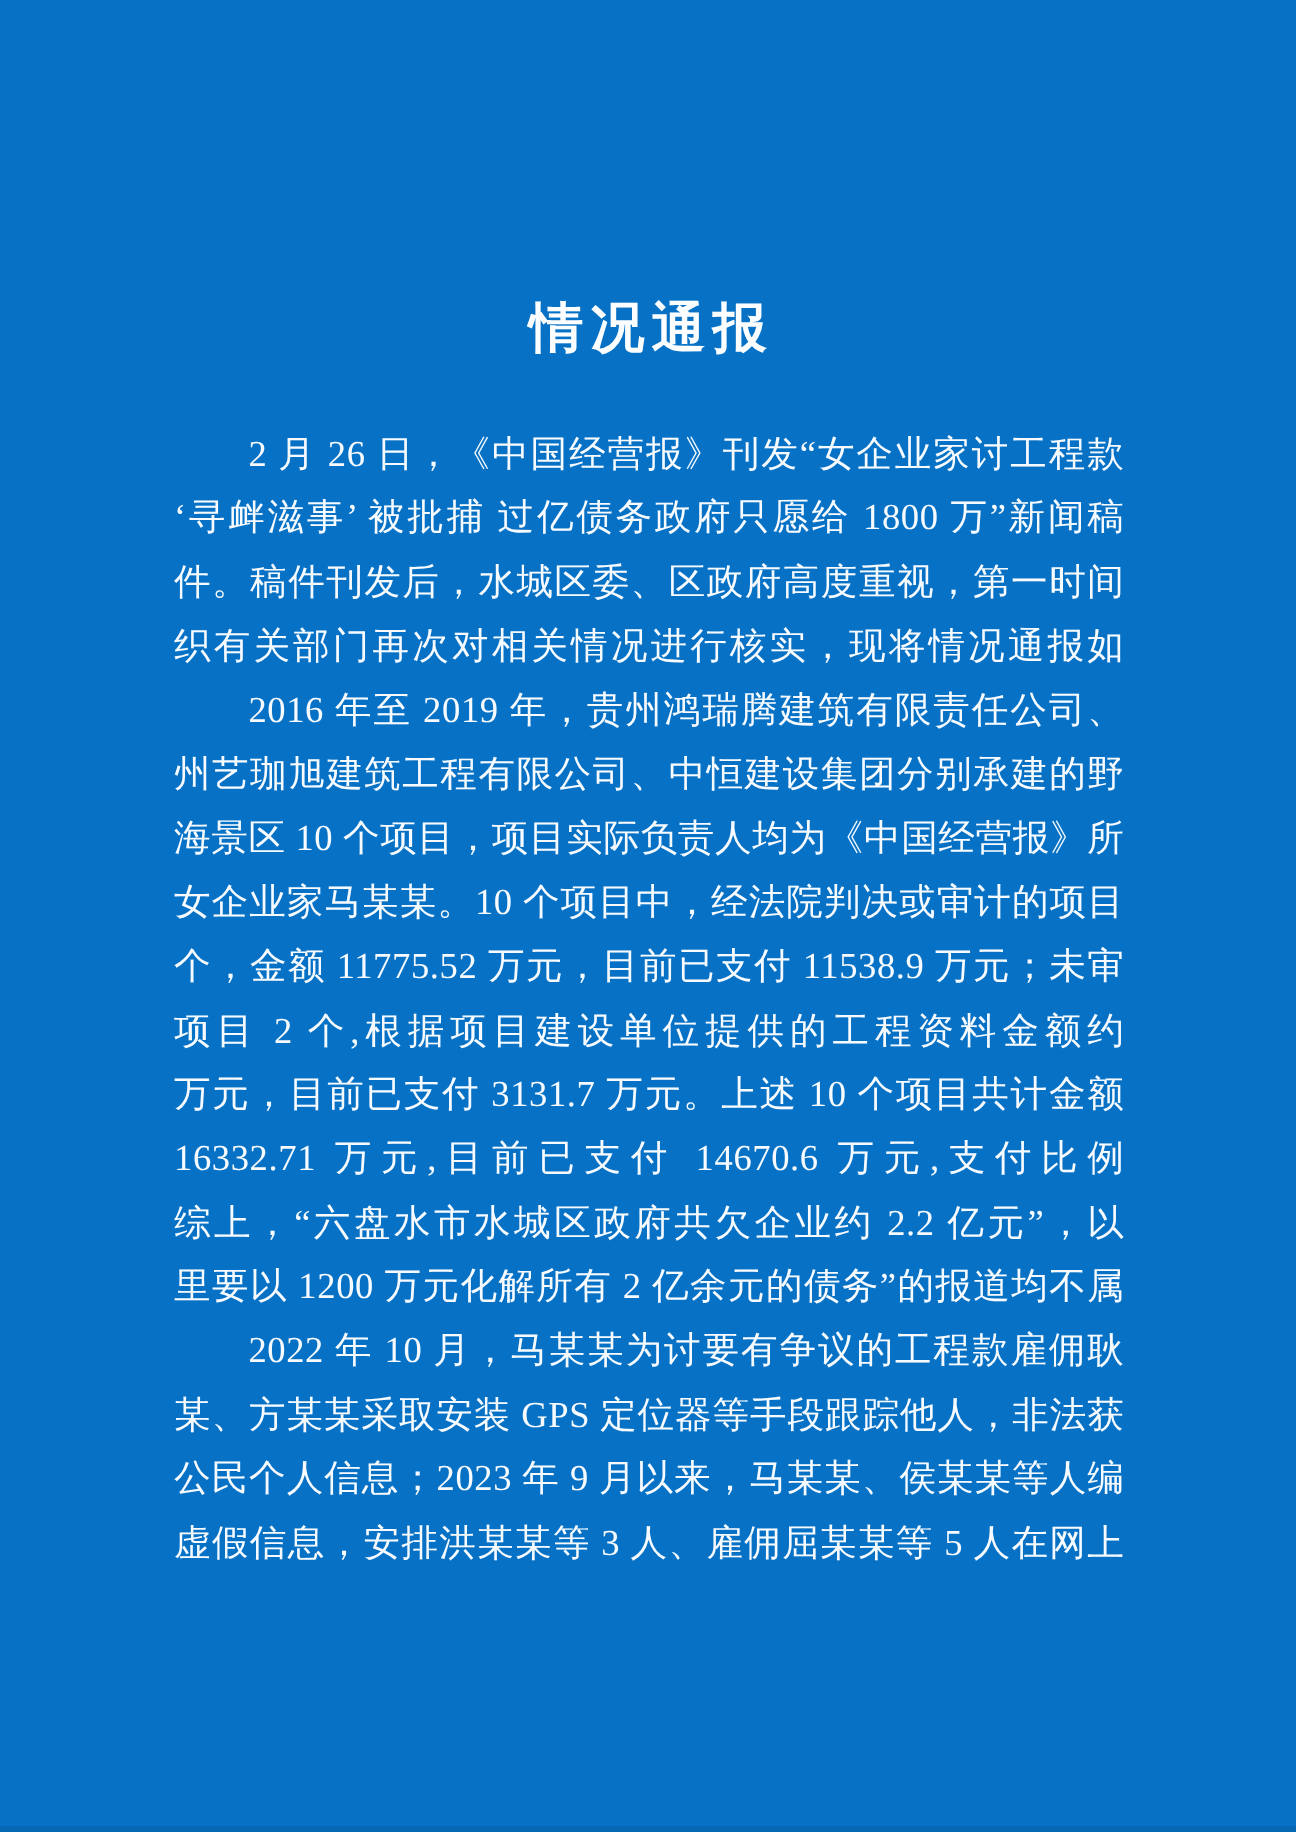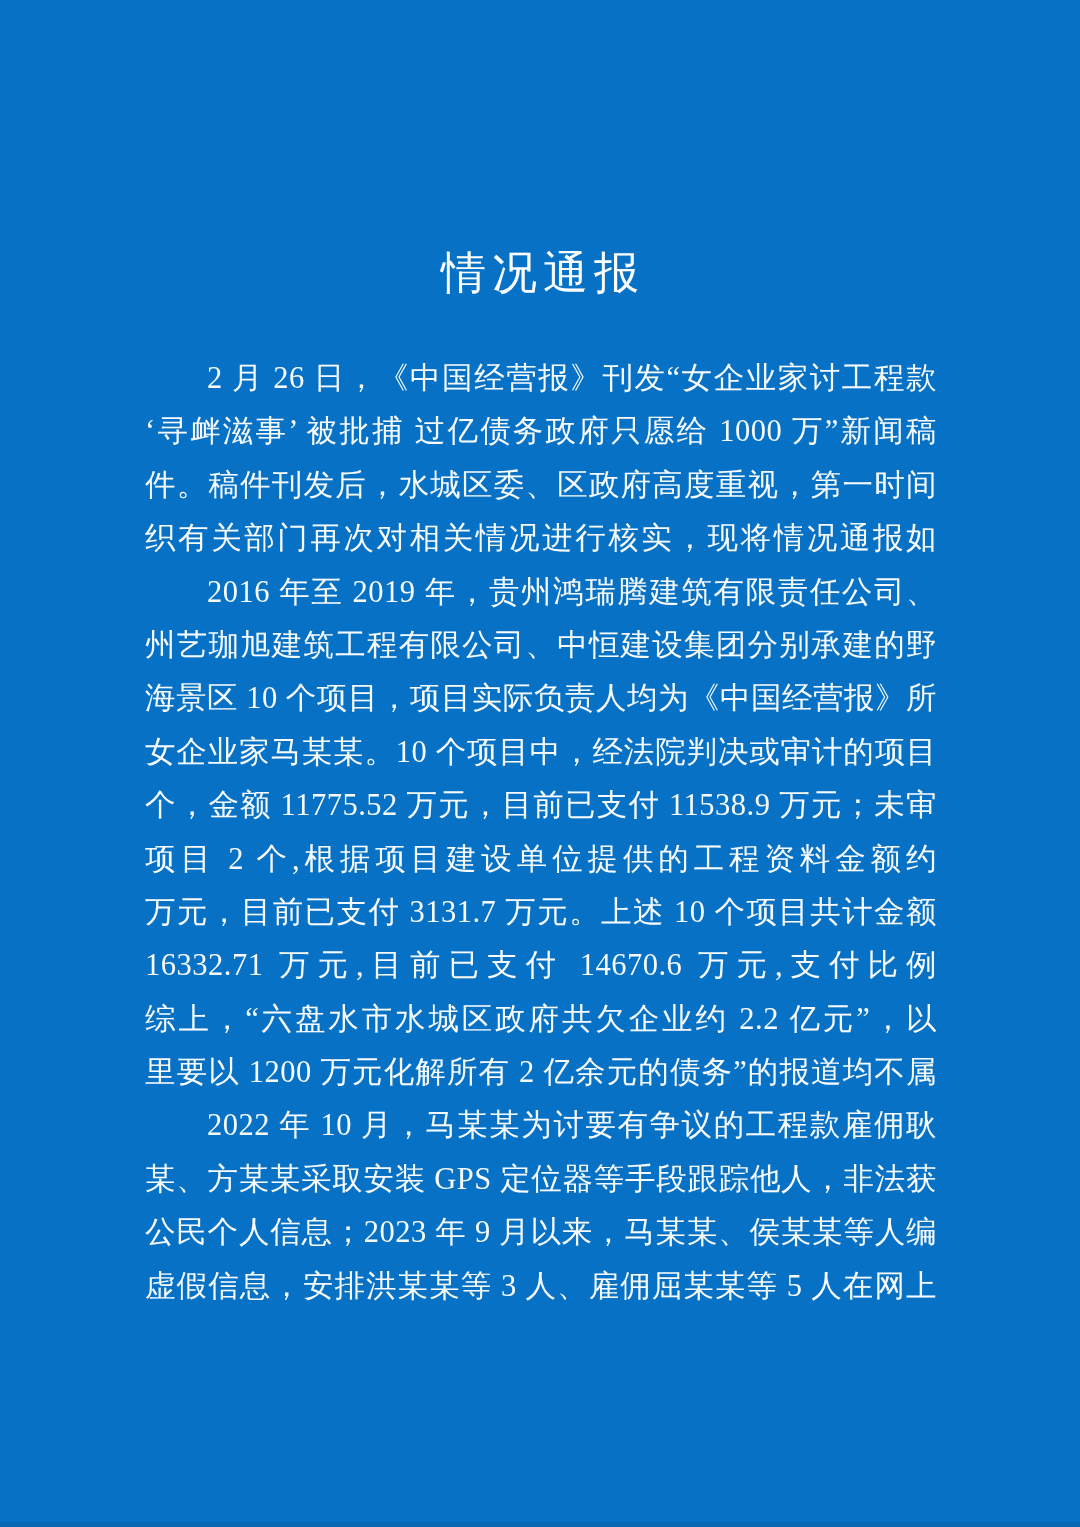--- a/index.html
+++ b/index.html
@@ -20,21 +20,21 @@
     inset: 0;
   }
   .title {
     position: absolute;
     top: 243px;
     left: 0;
     width: 100%;
     margin: 0;
     text-align: center;
     font-size: 45px;
-    font-weight: normal;
+    font-weight: bold;
     letter-spacing: 6px;
     text-indent: 6px; 
     color: #FBFDFF;
   }
   .content {
     position: absolute;
     top: 352px;
     left: 145px;
     width: 792px;
   }
@@ -61,21 +61,21 @@
     background: #0667B2;
   }
 </style>
 </head>
 <body style="background: rgb(7, 114, 197); color: rgb(247, 251, 255);">
 
 <div class="page">
   <h1 class="title">情况通报</h1>
   <div class="content">
       <div class="line indent">2 月 26 日，《中国经营报》刊发“女企业家讨工程款陷</div>
-      <div class="line">‘寻衅滋事’ 被批捕 过亿债务政府只愿给 1000 万”新闻稿</div>
+      <div class="line">‘寻衅滋事’ 被批捕 过亿债务政府只愿给 1800 万”新闻稿</div>
       <div class="line">件。稿件刊发后，水城区委、区政府高度重视，第一时间组</div>
       <div class="line">织有关部门再次对相关情况进行核实，现将情况通报如下：</div>
       <div class="line indent">2016 年至 2019 年，贵州鸿瑞腾建筑有限责任公司、贵</div>
       <div class="line">州艺珈旭建筑工程有限公司、中恒建设集团分别承建的野玉</div>
       <div class="line">海景区 10 个项目，项目实际负责人均为《中国经营报》所称</div>
       <div class="line">女企业家马某某。10 个项目中，经法院判决或审计的项目 8</div>
       <div class="line">个，金额 11775.52 万元，目前已支付 11538.9 万元；未审计</div>
       <div class="line">项目 2 个,根据项目建设单位提供的工程资料金额约 4557.19</div>
       <div class="line">万元，目前已支付 3131.7 万元。上述 10 个项目共计金额约</div>
       <div class="line">16332.71 万元,目前已支付 14670.6 万元,支付比例 89.82%。</div>

